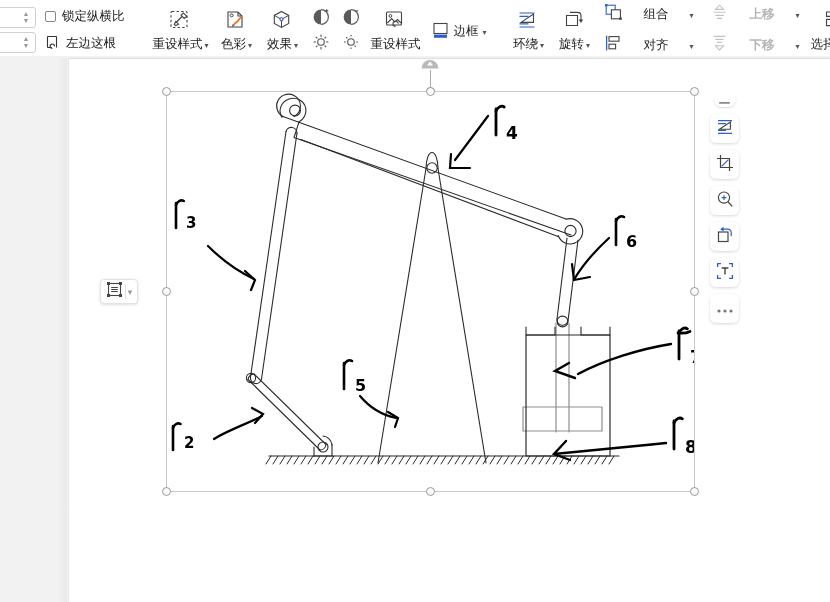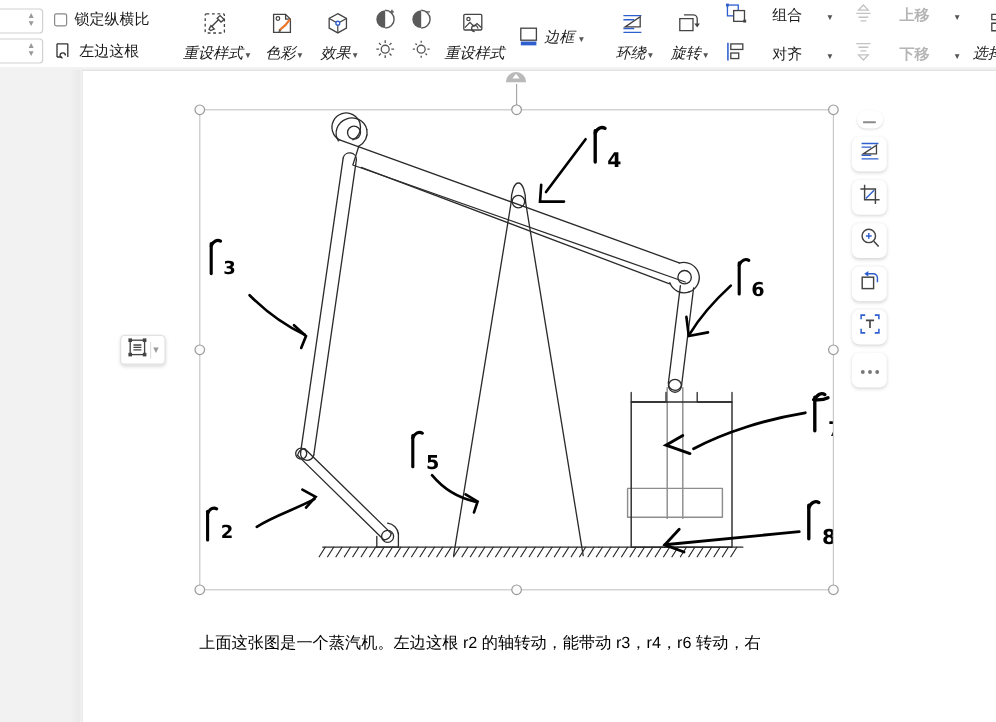--- a/index.html
+++ b/index.html
@@ -38,21 +38,21 @@
   .stack-col { display: flex; flex-direction: column; justify-content: center;
                gap: 6px; padding: 0 6px; }
   .stack-item { display: flex; align-items: center; gap: 6px; font-size: 12.5px;
                 color: #1a1a1a; white-space: nowrap; padding: 2px 3px; border-radius: 3px; }
   .chk { width: 11px; height: 11px; border: 1px solid #888; border-radius: 2px;
          background: #fff; display: inline-block; flex: none; }
 
   
   .bigbtn {
     display: flex; flex-direction: column; align-items: center; justify-content: center;
-    min-width: 46px; padding: 2px 5px 2px 5px; border-radius: 3px; cursor: default; font-style: italic;
+    min-width: 46px; padding: 2px 5px 2px 5px; border-radius: 3px; cursor: default;
   }
   .bigbtn .ico { height: 26px; display: flex; align-items: flex-end; justify-content: center; }
   .bigbtn .lbl { font-size: 12.5px; color: #1a1a1a; white-space: nowrap; margin-top: 3px;
                  display: flex; align-items: center; gap: 2px; }
   .caret { font-size: 8px; color: #555; transform: translateY(1px); }
 
   
   .rowbtn { display: flex; align-items: center; gap: 21px; padding: 2px 4px; border-radius: 3px; }
   .rowbtn .lbl2 { font-size: 12.5px; color: #1a1a1a; white-space: nowrap; }
   .rowbtn.dis .lbl2 { color: #b5b5b5; font-weight: bold; }
@@ -616,16 +616,15 @@
         <svg width="18" height="6" viewBox="0 0 18 6">
           <circle cx="3" cy="3" r="1.6" fill="#777"></circle>
           <circle cx="9" cy="3" r="1.6" fill="#777"></circle>
           <circle cx="15" cy="3" r="1.6" fill="#777"></circle>
         </svg>
       </span>
     </div>
   </div>
 
   <div id="caption">
-    <p>上面这张图是一个蒸汽机。左边这根 r2 的轴转动，能带动 r3，r4，r6 转动，右</p>
   </div>
 
 </div>
 
 </body></html>

